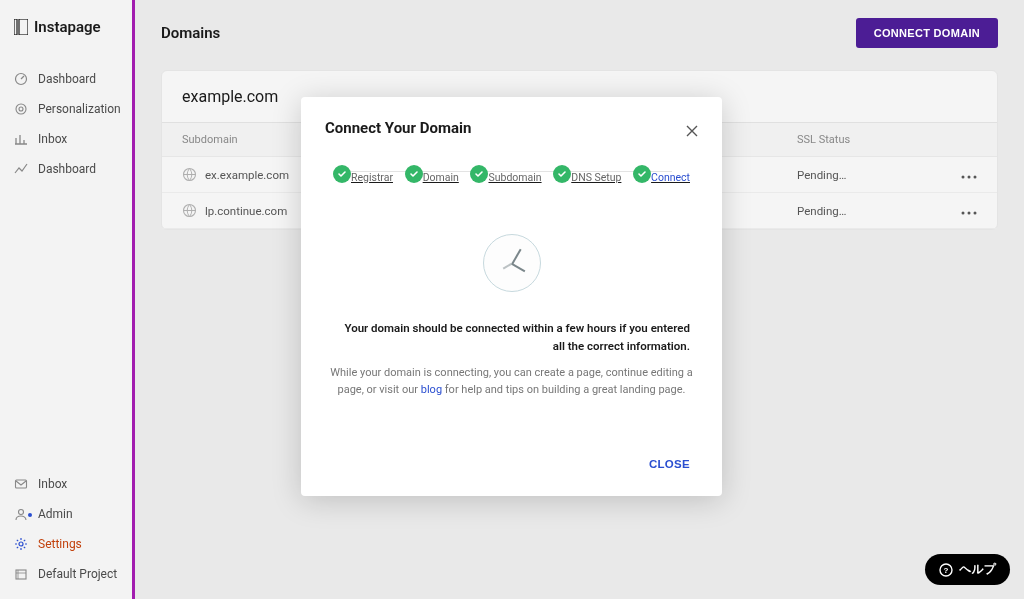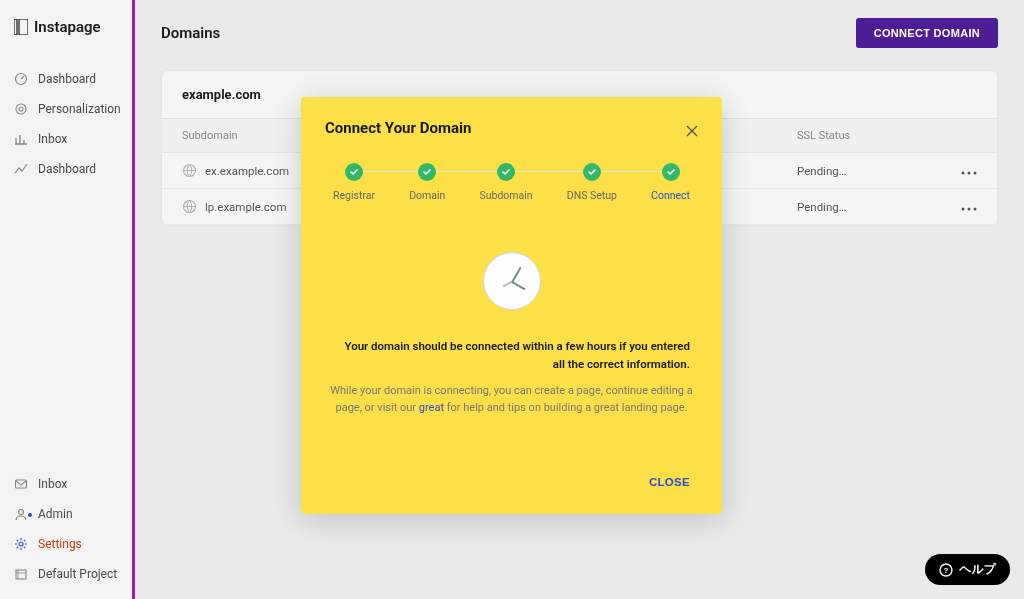--- a/index.html
+++ b/index.html
@@ -42,21 +42,21 @@
 .connect-btn {
   background: #4c1d95; color: #fff; border: none;
   padding: 9px 18px; font-size: 11px; font-weight: 600;
   border-radius: 3px; cursor: pointer; letter-spacing: .3px;
 }
 .domain-card {
   background: #f5f5f5; border-radius: 6px; margin-top: 4px;
   border: 1px solid #e4e4e4;
 }
 .domain-title {
-  padding: 16px 20px; font-size: 13px; font-weight: 700;
+  padding: 16px 20px; font-size: 16px; font-weight: 400;
   border-bottom: 1px solid #e0e0e0;
 }
 .table-header, .table-row {
   display: grid;
   grid-template-columns: 1fr 1fr 1fr 120px 60px;
   align-items: center; padding: 10px 20px;
 }
 .table-header {
   font-size: 11px; color: #888; border-bottom: 1px solid #e6e6e6;
   background: #f0f0f0;
@@ -64,38 +64,38 @@
 .table-row {
   font-size: 11.5px; color: #555; border-bottom: 1px solid #eaeaea;
 }
 .subdomain-cell { display: flex; align-items: center; gap: 8px; }
 .globe-icon { width: 15px; height: 15px; opacity: .55; }
 .row-actions { justify-self: end; cursor: pointer; }
 
 
 .modal {
   position: absolute; left: 301px; top: 97px; width: 421px;
-  background: #fde047; border-radius: 4px;
+  background: #ffffff; border-radius: 4px;
   box-shadow: 0 4px 30px rgba(0,0,0,0.18);
   padding: 22px 24px 20px; z-index: 10;
 }
 .modal-head { display: flex; align-items: center; justify-content: space-between; }
 .modal-title { font-size: 15px; font-weight: 700; }
 .close-icon { width: 12px; height: 12px; cursor: pointer; }
 .stepper {
   display: flex; justify-content: space-between; margin: 26px 8px 0;
   position: relative;
 }
 .stepper::before {
   content: ''; position: absolute; left: 18px; right: 18px; top: 8px;
   height: 1px; background: #e3e3e3; z-index: 0;
 }
 .step {
-  display: flex; flex-direction: column; align-items: center;
-  position: relative; z-index: 1; background: transparent;
+  display: flex; flex-direction: row; align-items: center;
+  position: relative; z-index: 1; background: transparent; text-decoration: underline;
 }
 .step-bubble {
   width: 18px; height: 18px; border-radius: 50%;
   background: #34b768; display: flex; align-items: center;
   justify-content: center;
 }
 .step-label { font-size: 10.5px; color: #666; margin-top: 8px; }
 .step.active .step-label { color: #2a4ed0; }
 .clock-wrap { display: flex; justify-content: center; margin: 50px 0 28px; }
 .clock {
@@ -254,21 +254,21 @@
                 <circle cx="8" cy="2" r="1.5" fill="#555"></circle>
                 <circle cx="14" cy="2" r="1.5" fill="#555"></circle>
               </svg></div>
           </div>
           <div class="table-row">
             <div class="subdomain-cell">
               <span class="globe-icon"><svg viewBox="0 0 15 15">
                   <circle cx="7.5" cy="7.5" r="6" fill="none" stroke="#777" stroke-width="1.1"></circle>
                   <path d="M1.5 7.5 L13.5 7.5 M7.5 1.5 C4.5 5 4.5 10 7.5 13.5 M7.5 1.5 C10.5 5 10.5 10 7.5 13.5" fill="none" stroke="#777" stroke-width="1"></path>
                 </svg></span>
-              <span>lp.example.com</span>
+              <span>lp.continue.com</span>
             </div>
             <div></div>
             <div></div>
             <div>Pending…</div>
             <div class="row-actions"><svg width="16" height="4" viewBox="0 0 16 4">
                 <circle cx="2" cy="2" r="1.5" fill="#555"></circle>
                 <circle cx="8" cy="2" r="1.5" fill="#555"></circle>
                 <circle cx="14" cy="2" r="1.5" fill="#555"></circle>
               </svg></div>
           </div>
@@ -333,21 +333,21 @@
   <div class="clock-wrap">
     <div class="clock">
       <div class="hand hand1"></div>
       <div class="hand hand2"></div>
       <div class="hand hand3"></div>
     </div>
   </div>
 
   <p class="modal-msg">Your domain should be connected within a few hours if you entered all the correct information.</p>
   <p class="modal-sub">
-    <span>While your domain is connecting, you can create a page, continue editing a page, or visit our </span><a class="blog-link">great</a><span> for help and tips on building a great landing page.</span>
+    <span>While your domain is connecting, you can create a page, continue editing a page, or visit our </span><a class="blog-link">blog</a><span> for help and tips on building a great landing page.</span>
   </p>
 
   <div class="modal-footer">
     <button class="close-btn">CLOSE</button>
   </div>
 </div>
 
 <div class="help-pill">
   <span class="help-icon">
     <svg viewBox="0 0 14 14">

